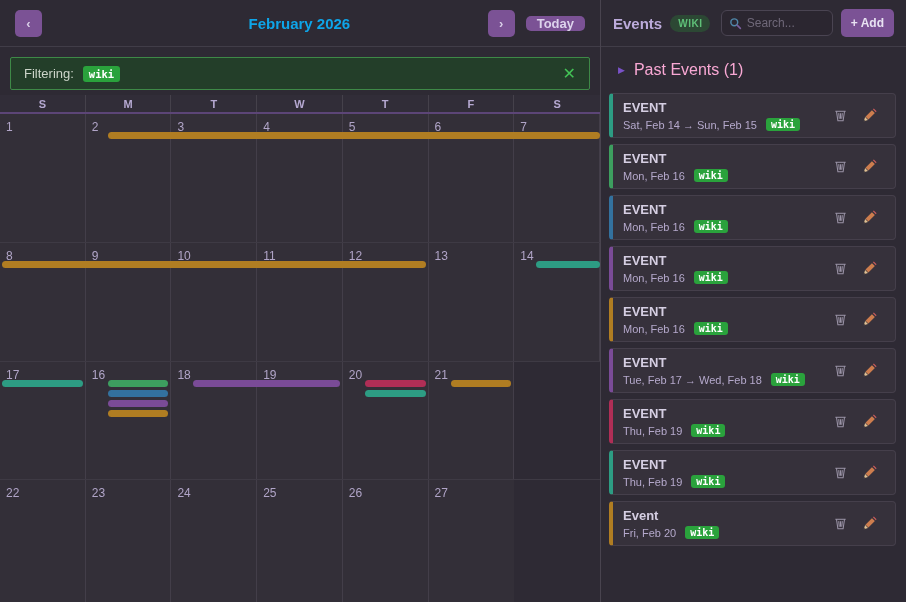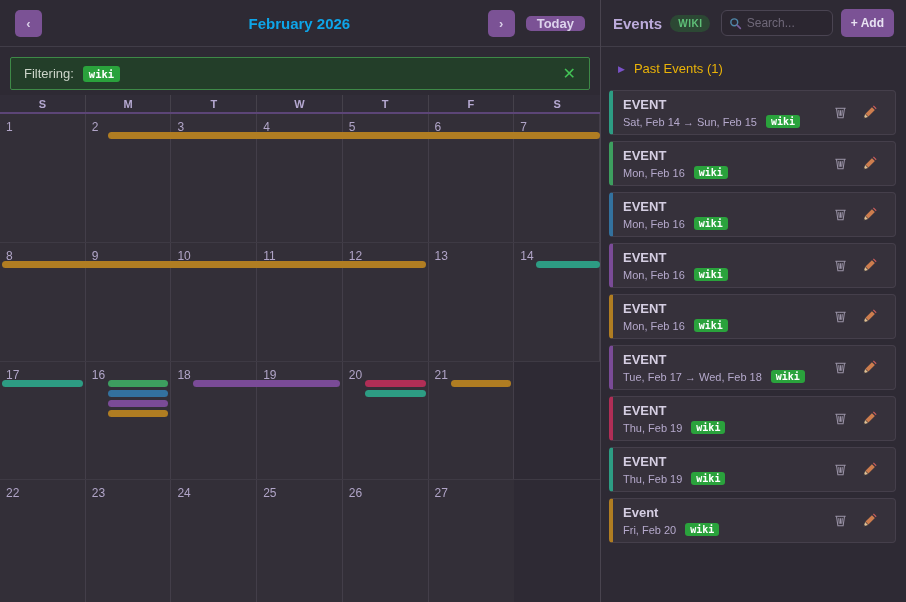--- a/index.html
+++ b/index.html
@@ -37,21 +37,21 @@
   .side-header { height:47px; flex:0 0 47px; display:flex; align-items:center; padding:0 12px; gap:8px; border-bottom:1px solid #413d48; }
   .side-title { font-size:15px; font-weight:bold; color:#bcabdb; }
   .side-badge { font-size:10px; font-weight:bold; color:#5fc078; background:#2c4834; border-radius:9px; padding:3px 8px; letter-spacing:.5px; }
   .search-box { margin-left:auto; width:112px; height:26px; background:#2b2630; border:1px solid #4a4452; border-radius:6px; display:flex; align-items:center; padding:0 7px; gap:5px; }
   .search-box input { flex:1; min-width:0; background:transparent; border:none; outline:none; color:#cfc6de; font-size:12px; font-family:inherit; }
   .search-box input::placeholder { color:#6f6879; }
   .add-btn { height:28px; padding:0 10px; background:#7b5295; border:none; border-radius:5px; color:#e8e2f2; font-size:12px; font-weight:bold; cursor:pointer; font-family:inherit; }
 
   .past-toggle { display:flex; align-items:center; gap:9px; padding:14px 17px 10px 17px; cursor:pointer; }
   .past-arrow { color:#7a52c8; font-size:9px; }
-  .past-label { color:#eab308; font-size:13px; }
+  .past-label { color:#f9a8d4; font-size:16px; }
 
   .event-list { flex:1; padding:4px 10px 10px 8px; display:flex; flex-direction:column; gap:6px; overflow:hidden; }
   .event-card { background:#36313b; border:1px solid #453f4b; border-left:4px solid #888; border-radius:4px; padding:6px 10px; display:flex; align-items:center; min-height:45px; flex:0 0 auto; }
   .card-main { flex:1; min-width:0; }
   .card-title { font-size:13px; font-weight:bold; color:#d5cee2; margin-bottom:3px; }
   .card-meta { display:flex; align-items:center; gap:9px; }
   .card-date { font-size:11px; color:#b5a9cc; white-space:nowrap; }
   .card-meta .chip { font-size:10px; padding:1px 5px; }
   .card-actions { display:flex; align-items:center; gap:14px; padding-right:8px; }
   .icon-btn { background:none; border:none; cursor:pointer; padding:0; display:flex; align-items:center; }

